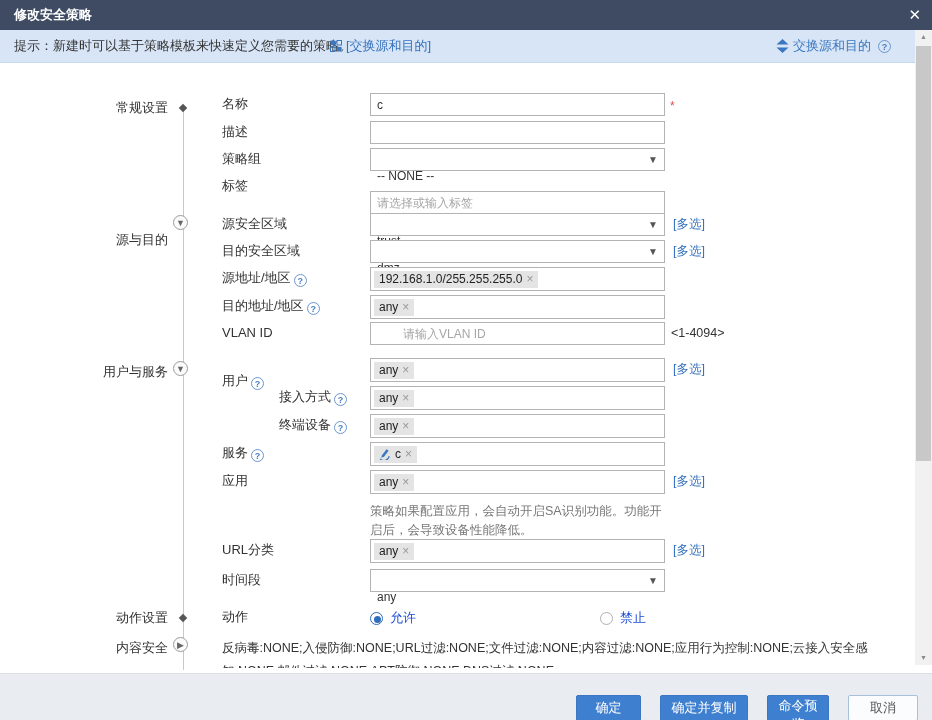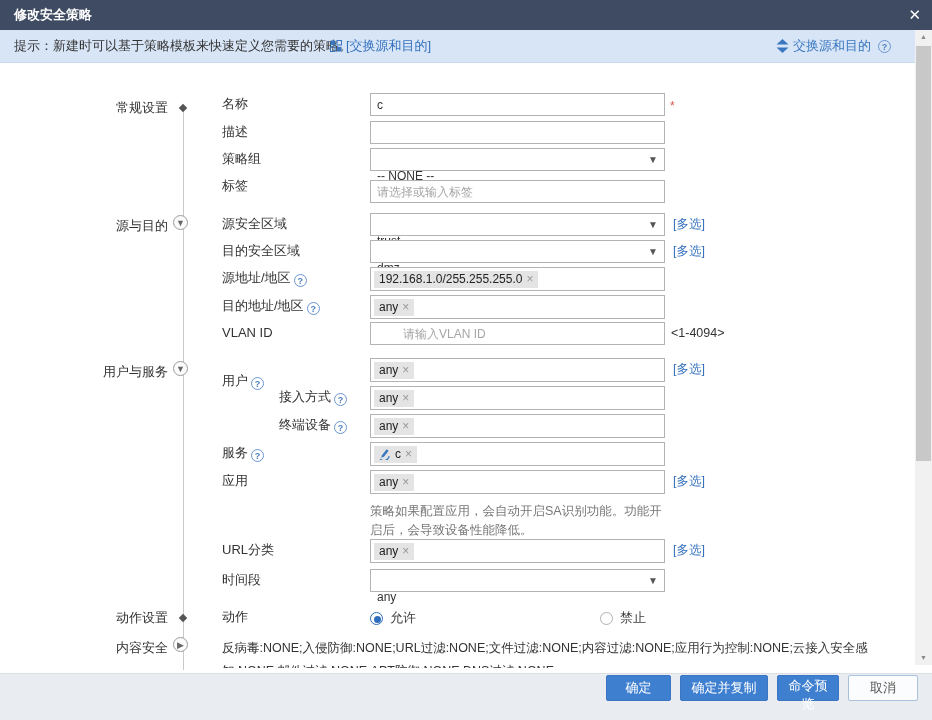--- a/index.html
+++ b/index.html
@@ -44,33 +44,33 @@
   .side-hint{position:absolute;left:671px;font-size:12.5px;color:#333;line-height:23px;white-space:nowrap;}
   .req{position:absolute;left:670px;font-size:12px;color:#d9534f;line-height:23px;}
 
   .note{position:absolute;left:370px;width:304px;font-size:12.5px;color:#777;line-height:19px;}
 
   .radio-row{position:absolute;left:370px;display:flex;align-items:center;}
   .radio{display:inline-block;width:13px;height:13px;border-radius:50%;box-sizing:border-box;position:relative;cursor:pointer;}
   .radio.checked{border:1px solid #2e6dbd;background:#fff;}
   .radio.checked .dot{position:absolute;left:3px;top:3px;width:7px;height:7px;border-radius:50%;background:#2e6dbd;}
   .radio.unchecked{border:1px solid #b0b0b0;background:#fff;}
-  .radio-lbl{font-size:13px;color:#404040;margin-left:7px;cursor:pointer;}
+  .radio-lbl{font-size:13px;color:#1d4ed8;margin-left:7px;cursor:pointer;}
 
   .cs-summary{position:absolute;left:222px;top:637px;width:652px;height:31px;overflow:hidden;font-size:12.5px;color:#333;line-height:23px;word-break:break-all;}
 
   
   .scrollbar{position:absolute;left:915px;top:30px;width:17px;height:635px;background:#f1f1f1;}
   .sb-arrow{position:absolute;left:0;width:17px;height:14px;color:#8a8a8a;font-size:7px;text-align:center;line-height:14px;cursor:pointer;}
   .sb-up{top:0;}
   .sb-down{bottom:0;}
   .sb-thumb{position:absolute;left:1px;top:16px;width:15px;height:415px;background:#c8c8c8;cursor:pointer;}
 
   
-  .footer{position:absolute;left:0;top:673px;width:932px;height:47px;background:#e9ecf0;border-top:1px solid #dcdfe3;box-sizing:border-box;display:flex;justify-content:flex-end;align-items:flex-start;padding:1px 14px 0 0;gap:9px;}
+  .footer{position:absolute;left:0;top:673px;width:932px;height:47px;background:#e9ecf0;border-top:1px solid #dcdfe3;box-sizing:border-box;display:flex;justify-content:flex-end;align-items:flex-start;padding:21px 14px 0 0;gap:19px;}
   .btn{height:26px;font-size:13px;font-family:"Liberation Sans","DejaVu Sans",sans-serif;border-radius:2px;cursor:pointer;}
   .btn.blue{background:#3e7fd0;color:#fff;border:1px solid #3a76c2;}
   .btn.ghost{background:#fbfcfd;color:#555;border:1px solid #a9c0dd;}
   .w65{width:65px}.w88{width:88px}.w66{width:62px}.w70{width:70px}
 </style>
 </head>
 <body>
 
 <div id="dialog">
 
@@ -113,23 +113,23 @@
     <div class="flabel" style="top:58px"><span>描述</span></div>
     <input class="tinput" style="top: 58px;" value="">
 
     <div class="flabel" style="top:85px"><span>策略组</span></div>
     <div class="select" style="top:85px">
       <span class="sel-val">-- NONE --</span>
       <span class="caret">▼</span>
     </div>
 
     <div class="flabel" style="top:112px"><span>标签</span></div>
-    <input class="tinput" style="top: 117px;" placeholder="请选择或输入标签">
-
-    <div class="sec-label" style="top:154px">源与目的</div>
+    <input class="tinput" style="top: 128px;" placeholder="请选择或输入标签">
+
+    <div class="sec-label" style="top:168px">源与目的</div>
     <div class="sec-toggle" style="top:152px">▼</div>
 
     <div class="flabel" style="top:150px"><span>源安全区域</span></div>
     <div class="select" style="top:150px">
       <span class="sel-val">trust</span>
       <span class="caret">▼</span>
     </div>
     <span class="side-link" style="top:150px">[多选]</span>
 
     <div class="flabel" style="top:177px"><span>目的安全区域</span></div>

